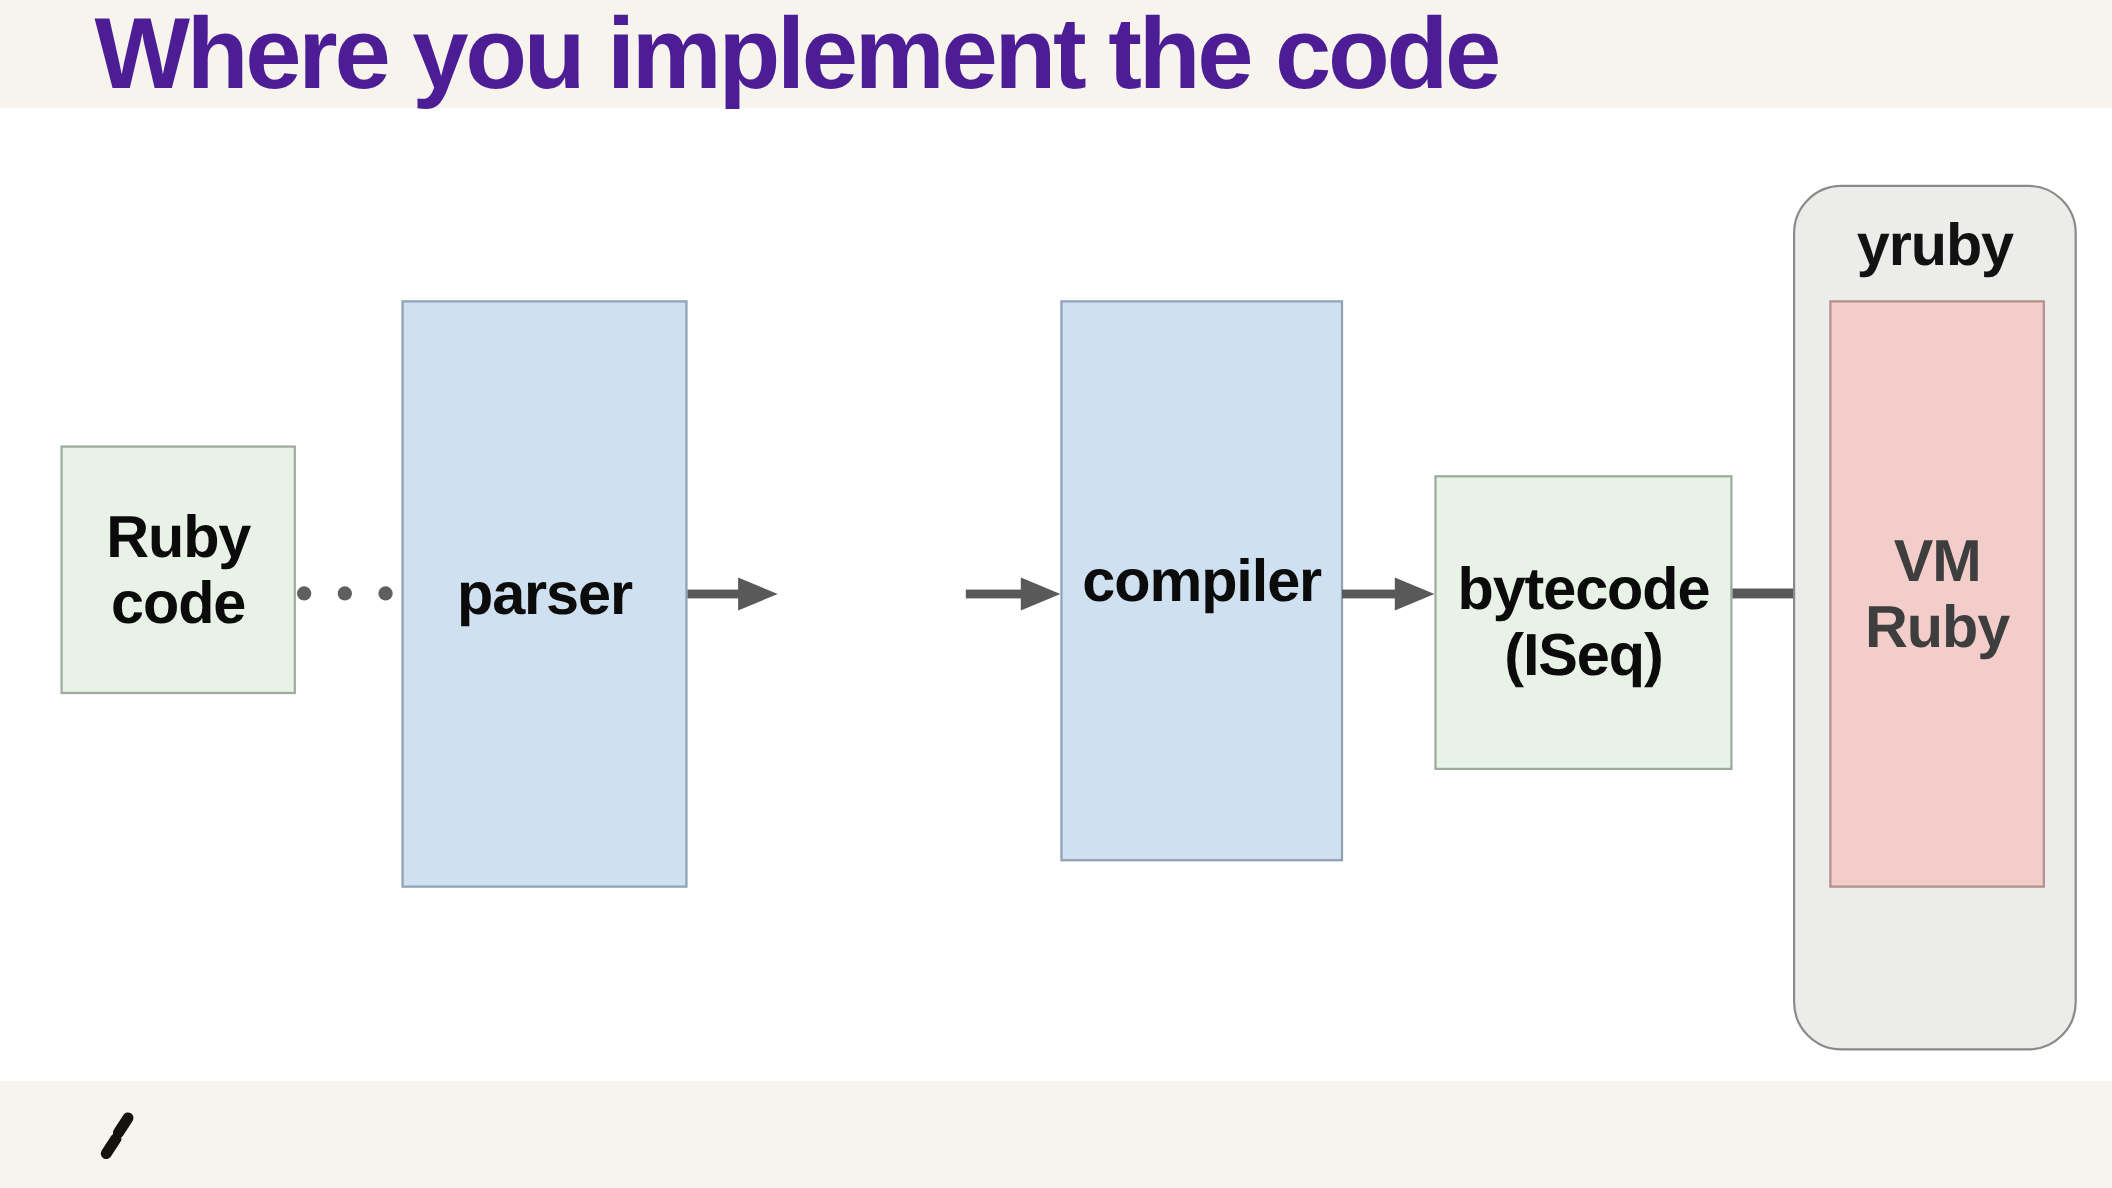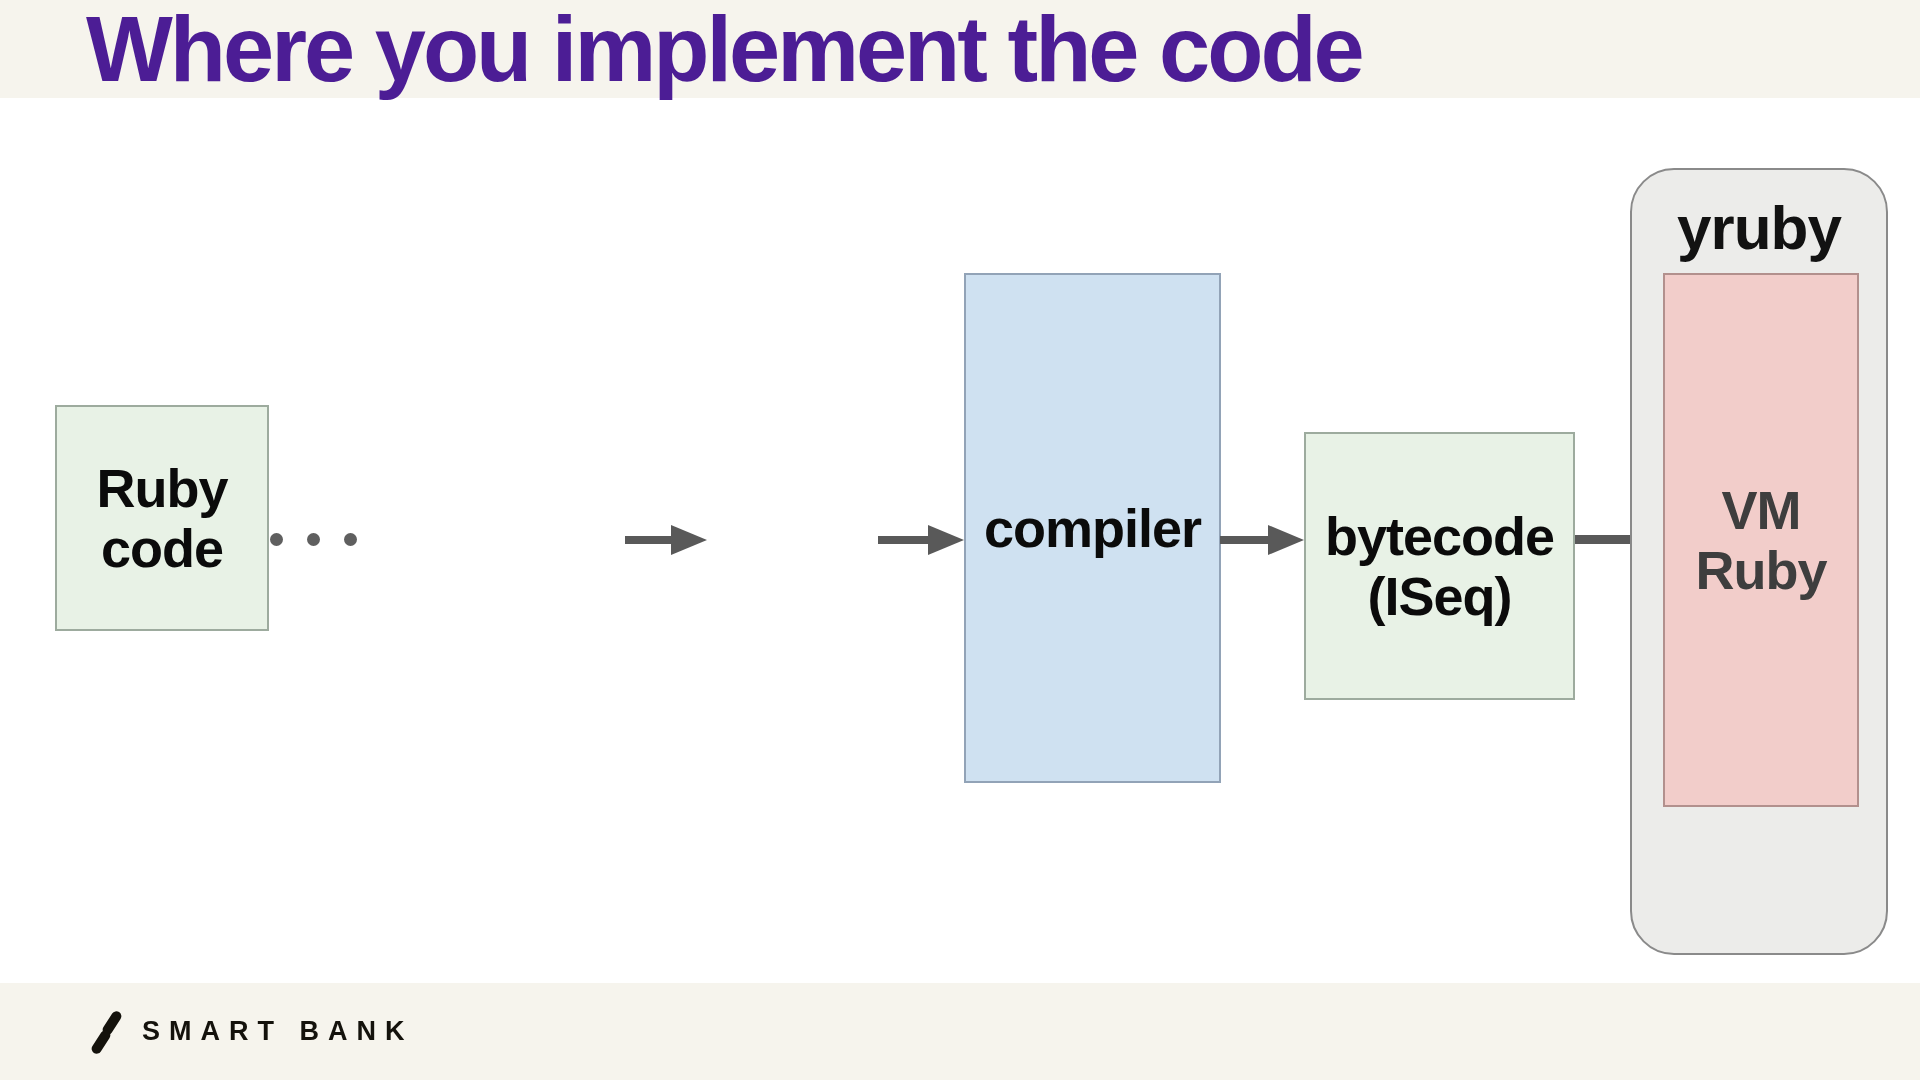--- a/index.html
+++ b/index.html
@@ -27,21 +27,21 @@
   #box-parser  {left:365px; top:273px; width:260px; height:534px;}
   #box-ast     {left:707px; top:405px; width:172px; height:269px;}
   #box-compiler{left:964px; top:273px; width:257px; height:510px;}
   #box-bytecode{left:1304px;top:406px; width:271px; height:268px;margin-top:26px;}
   #yruby-container{
     position:absolute;left:1630px;top:168px;width:258px;height:787px;
     box-sizing:border-box;border:2px solid;border-radius:44px;
   }
   .container-lbl{
     position:absolute;left:0;top:22px;width:100%;text-align:center;
-    font-weight:700;font-size:62px;color:#121212;letter-spacing:-1px;
+    font-weight:700;font-size:54px;color:#121212;letter-spacing:-1px;
   }
   #box-vm{left:31px;top:103px;width:196px;height:534px;}
   #box-vm .lbl{color:#3e3e3e;}
   .dots{position:absolute;left:270px;top:533px;display:flex;gap:24px;}
   .dot{width:13px;height:13px;border-radius:50%;background:#5f5f5f;}
   .shaft{position:absolute;top:536px;height:8px;background:#595959;}
   .head{
     position:absolute;top:525px;width:0;height:0;
     border-top:15px solid transparent;border-bottom:15px solid transparent;
     border-left:36px solid #595959;
@@ -70,20 +70,23 @@
     <span class="lbl">Ruby
 code</span>
   </div>
 
   <div class="dots">
     <span class="dot"></span>
     <span class="dot"></span>
     <span class="dot"></span>
   </div>
 
+  <div class="node" id="box-parser" style="background-color: rgb(207, 225, 241); border-color: rgb(146, 163, 183);">
+    <span class="lbl">parser</span>
+  </div>
 
   <div class="shaft" id="shaft-1"></div>
   <div class="head" id="head-1"></div>
 
 
   <div class="shaft" id="shaft-2"></div>
   <div class="head" id="head-2"></div>
 
   <div class="node" id="box-compiler" style="background-color: rgb(207, 225, 241); border-color: rgb(146, 163, 183);">
     <span class="lbl">compiler</span>
@@ -106,16 +109,15 @@
 Ruby</span>
     </div>
   </div>
 
   <div class="band bottom" style="background-color: rgb(246, 244, 237);"></div>
   <div class="footer-logo">
     <svg width="36" height="46" viewBox="0 0 36 46">
       <rect x="19" y="1" width="10" height="26" rx="5" fill="#14120c" transform="rotate(33 24 14)"></rect>
       <rect x="8" y="20" width="10" height="26" rx="5" fill="#14120c" transform="rotate(33 13 33)"></rect>
     </svg>
-    <span class="brand-text">SMART BANK</span>
   </div>
 
 </div>
 
 </body></html>

